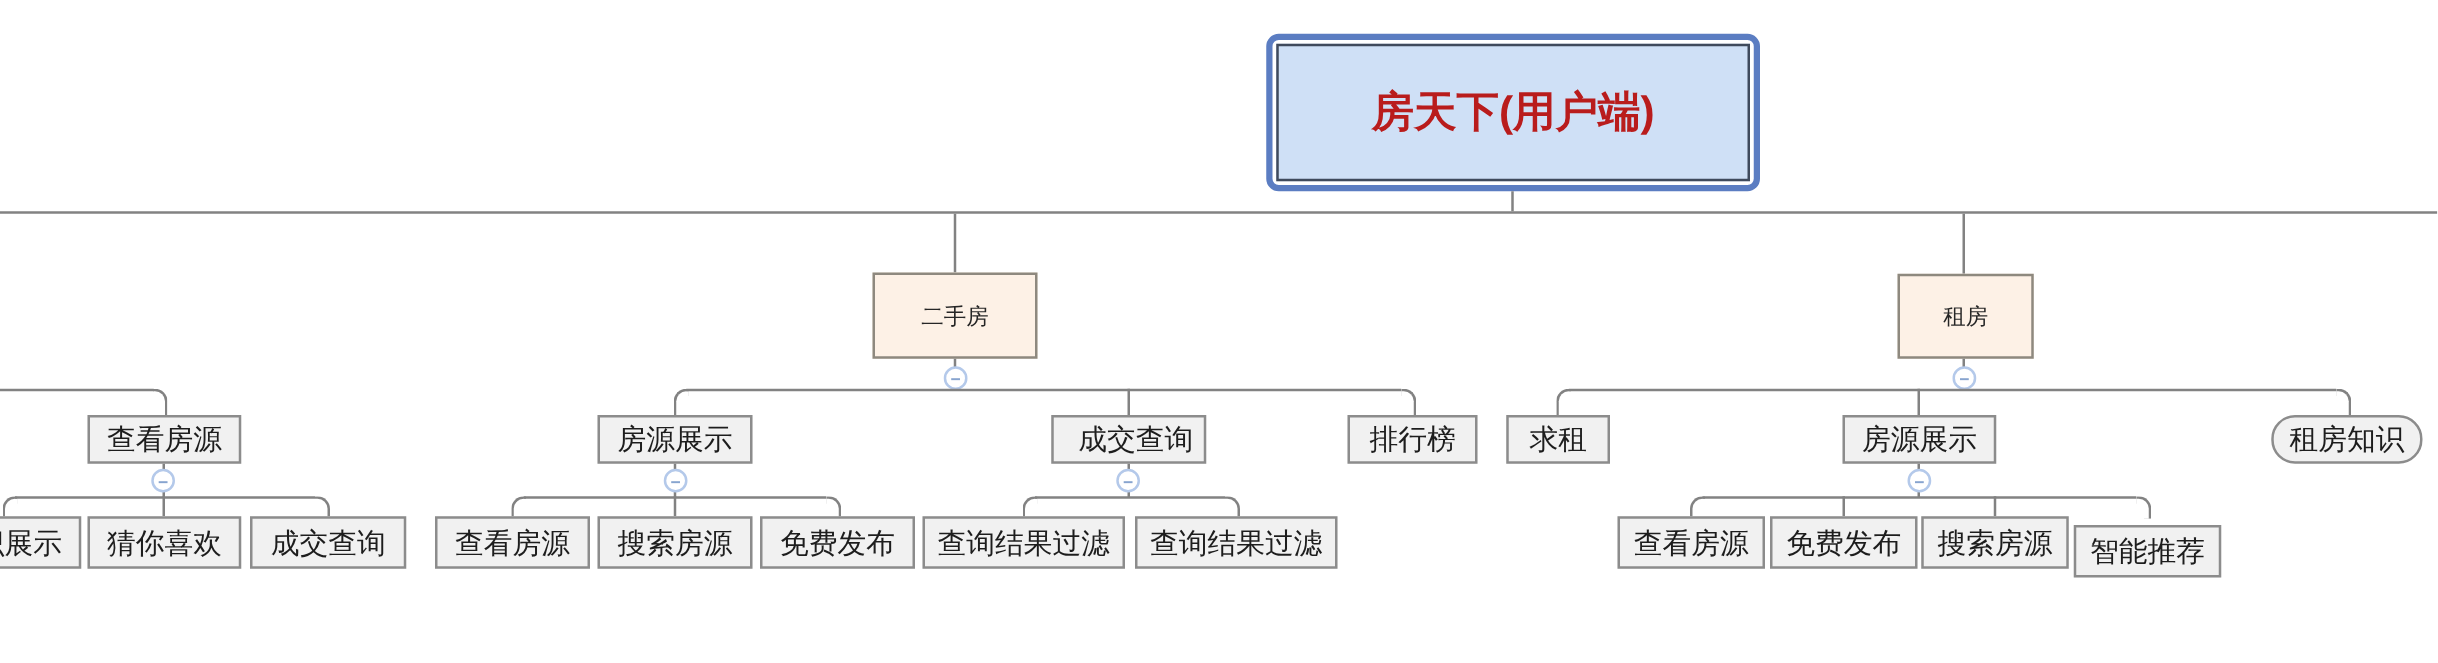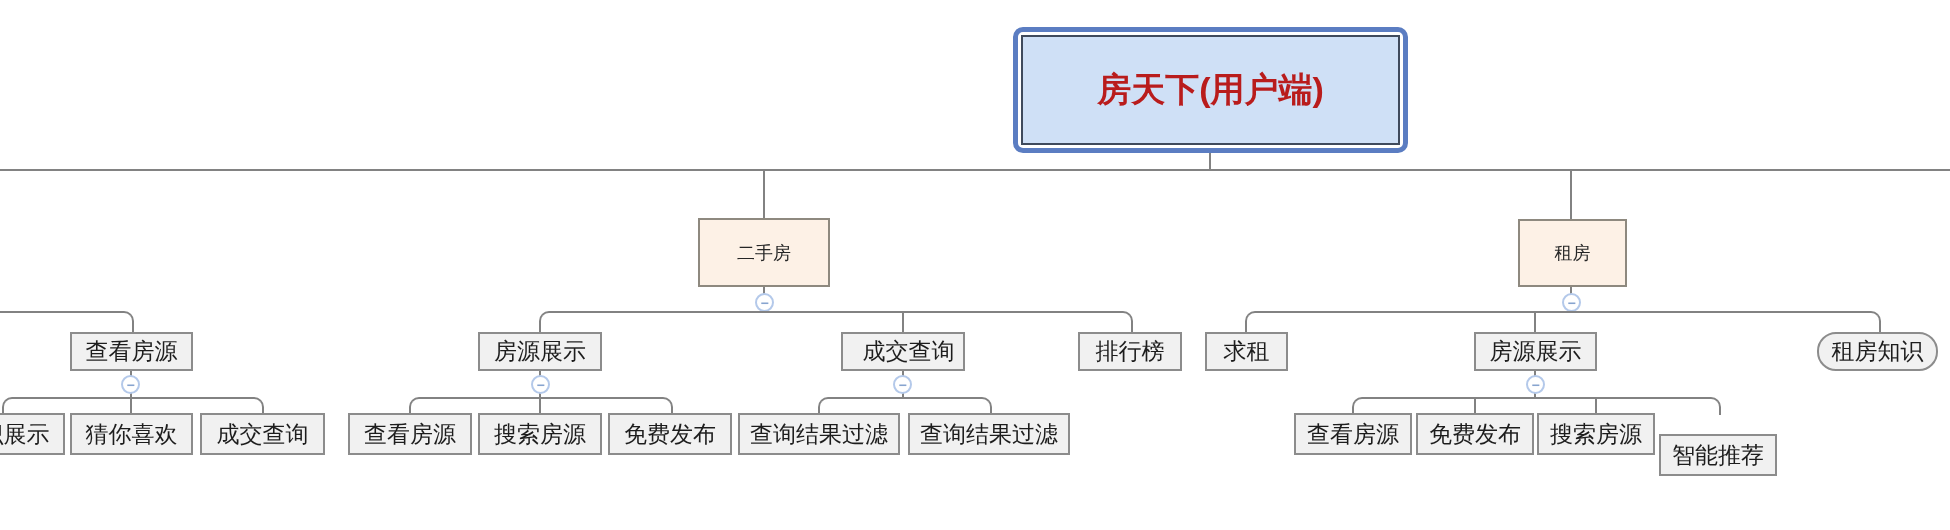--- a/index.html
+++ b/index.html
@@ -158,17 +158,17 @@
 
   <div class="node" style="left:1294px;top:413px;width:118px;height:42px;">
     <span>查看房源</span>
   </div>
   <div class="node" style="left:1416px;top:413px;width:118px;height:42px;">
     <span>免费发布</span>
   </div>
   <div class="node" style="left:1537px;top:413px;width:118px;height:42px;">
     <span>搜索房源</span>
   </div>
-  <div class="node" style="left:1659px;top:434px;width:118px;height:42px;">
+  <div class="node" style="left:1659px;top:420px;width:118px;height:42px;">
     <span>智能推荐</span>
   </div>
 
 </div>
 
 </body></html>

